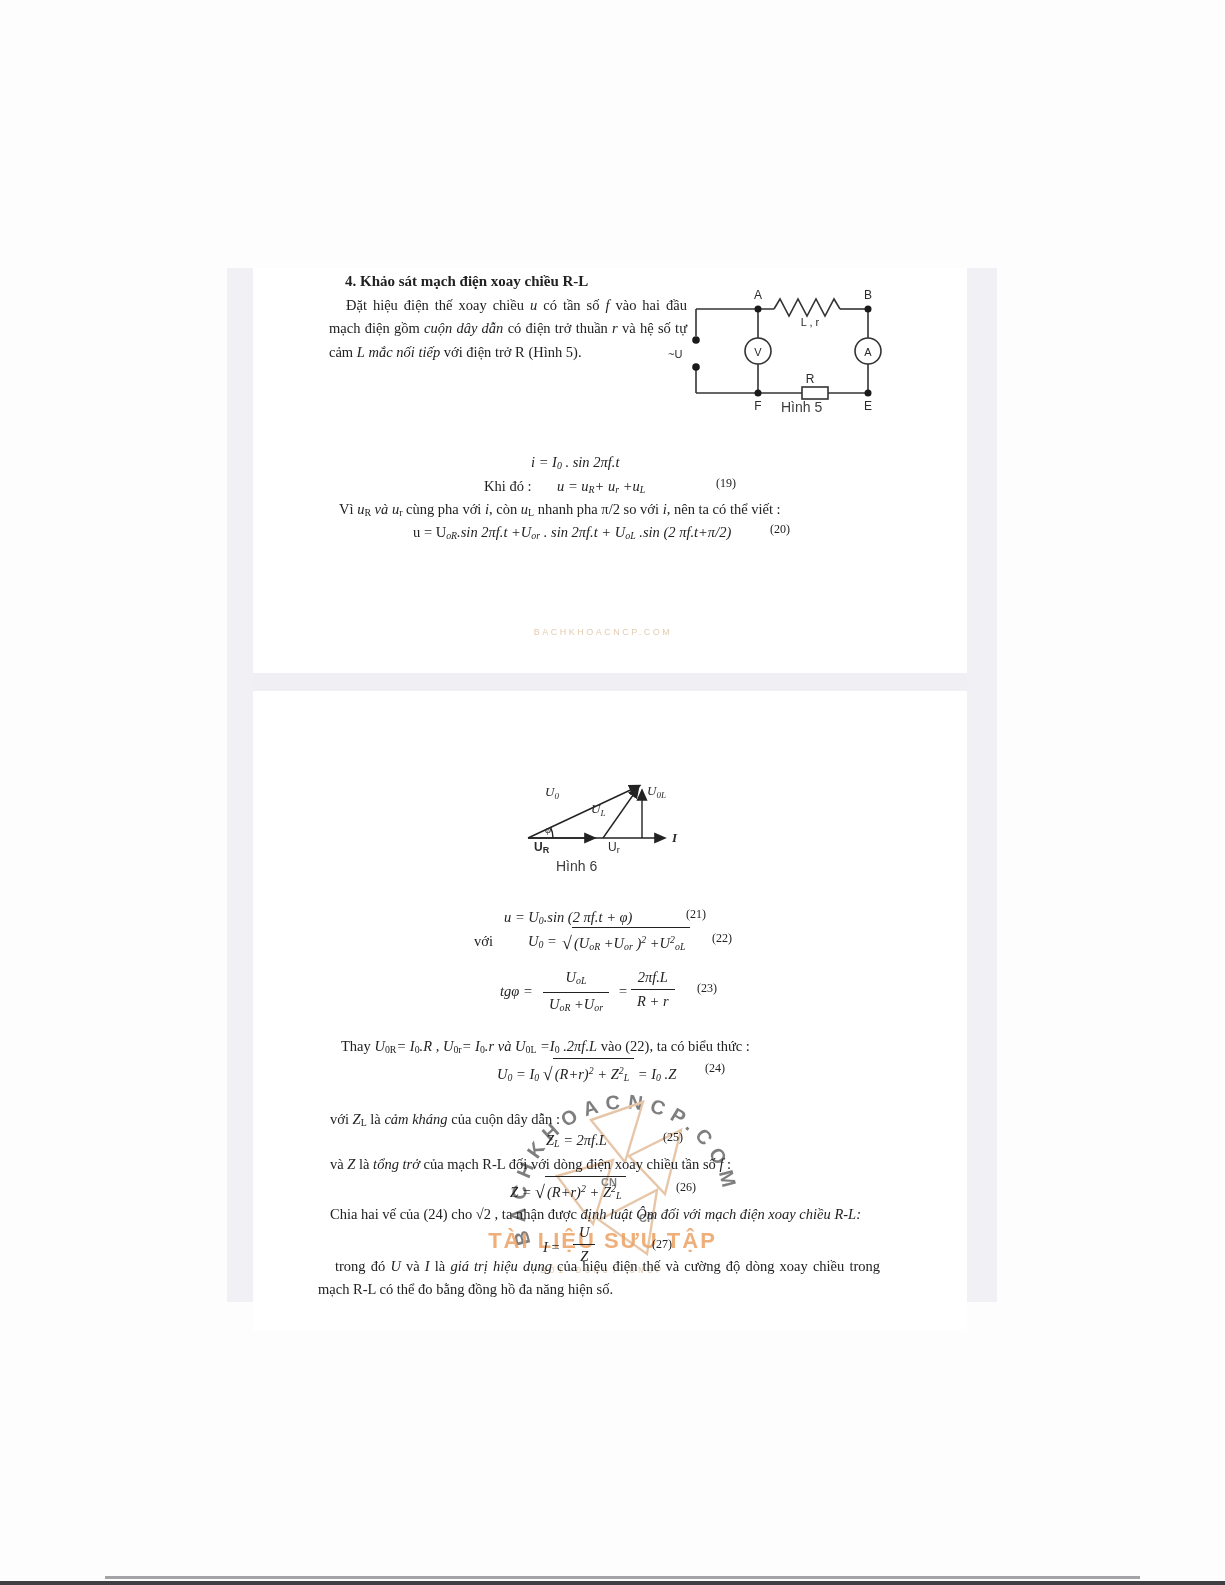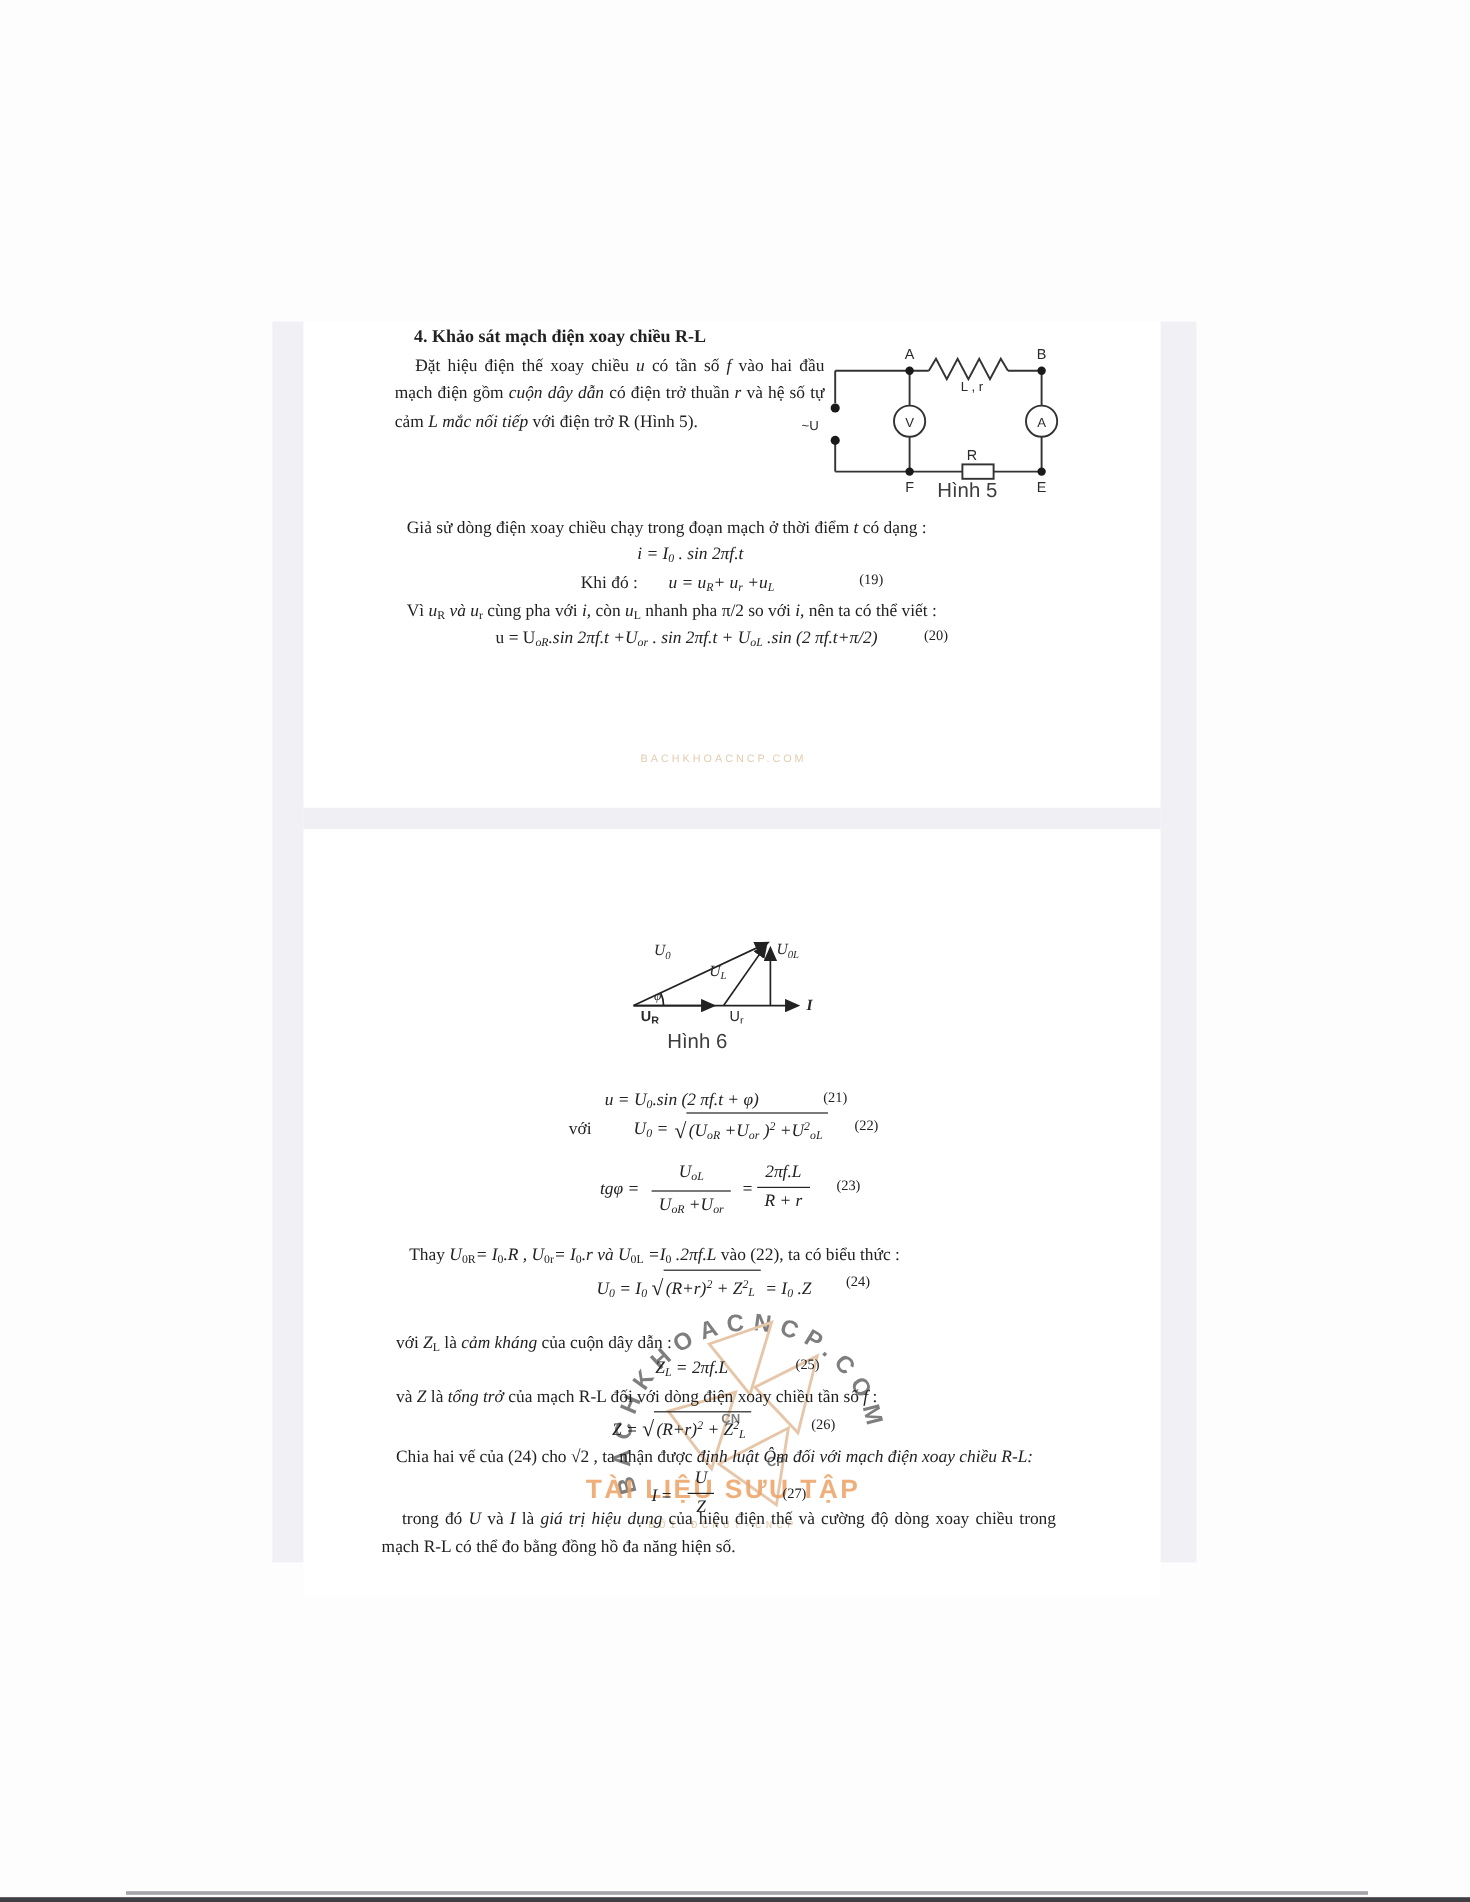--- a/index.html
+++ b/index.html
@@ -7,21 +7,21 @@
          font-family:"Liberation Serif",serif;color:#212121;}
   .ln{position:absolute;white-space:nowrap;font-size:14.5px;line-height:21px;}
   .para{white-space:normal;text-align:justify;}
   .b{font-weight:bold;}
   .i{font-style:italic;}
   .rm{font-style:normal;}
   .sub{font-size:68%;vertical-align:-0.25em;}
   .sup{font-size:68%;vertical-align:0.5em;}
   .eq{font-style:italic;}
   .num{position:absolute;font-size:12px;white-space:nowrap;}
-  .cap{position:absolute;font-family:"Liberation Sans",sans-serif;font-size:17px;color:#3c3c3c;white-space:nowrap;}
+  .cap{position:absolute;font-family:"Liberation Sans",sans-serif;font-size:14px;color:#3c3c3c;white-space:nowrap;}
   .frac{display:inline-block;text-align:center;vertical-align:middle;}
   .frac .fnum{display:block;padding:0 6px 1px;border-bottom:1px solid #222;}
   .frac .fden{display:block;padding:1px 6px 0;}
   .rad{display:inline-block;font-style:normal;font-size:18px;transform:translateY(1px);}
   .bar{display:inline-block;border-top:1.3px solid #222;padding:1px 5px 0 2px;}
   .strip{position:absolute;background:#f1f1f5;}
   .wm-small{position:absolute;font-family:"Liberation Sans",sans-serif;color:#e3ccb1;
             letter-spacing:2.5px;font-size:9px;text-align:center;}
   .wm-big{position:absolute;font-family:"Liberation Sans",sans-serif;font-weight:bold;
           color:#eca265;opacity:.85;font-size:22px;letter-spacing:2px;text-align:center;white-space:nowrap;}
@@ -94,21 +94,20 @@
     <text x="150" y="44" font-size="11" text-anchor="middle">L , r</text>
     <text x="98" y="128" font-size="12" text-anchor="middle">F</text>
     <text x="208" y="128" font-size="12" text-anchor="middle">E</text>
     <text x="150" y="101" font-size="12" text-anchor="middle">R</text>
     <text x="8" y="76" font-size="11">~U</text>
     <text x="98" y="73.5" font-size="11" text-anchor="middle">V</text>
     <text x="208" y="73.5" font-size="11" text-anchor="middle">A</text>
   </svg>
   <div class="cap" style="left:781px;top:399px;">Hình 5</div>
 
-  <div class="ln" style="left:339px;top:430px;"><span>Giả sử dòng điện xoay chiều chạy trong đoạn mạch ở thời điểm </span><span class="i">t</span><span>  có dạng :</span></div>
   <div class="ln eq" style="left:531px;top:452px;"><span>i = I</span><span class="sub">0</span><span> . sin 2πf.t</span></div>
 
   <div class="ln" style="left:484px;top:476px;">Khi đó :</div>
   <div class="ln eq" style="left:557px;top:476px;"><span>u = u</span><span class="sub">R</span><span>+ u</span><span class="sub">r</span><span> +u</span><span class="sub">L</span></div>
   <div class="num" style="left:716px;top:476px;">(19)</div>
 
   <div class="ln" style="left:339px;top:499px;"><span>Vì </span><span class="i">u</span><span class="sub">R</span><span class="i"> và u</span><span class="sub">r</span><span> cùng pha với </span><span class="i">i</span><span>, còn </span><span class="i">u</span><span class="sub">L</span><span> nhanh pha π/2 so với </span><span class="i">i</span><span>, nên ta có thể viết :</span></div>
   <div class="ln eq" style="left:413px;top:522px;"><span class="rm">u = U</span><span class="sub">oR</span><span>.sin 2πf.t +U</span><span class="sub">or</span><span> . sin 2πf.t + U</span><span class="sub">oL</span><span> .sin (2 πf.t+π/2)</span></div>
   <div class="num" style="left:770px;top:522px;">(20)</div>
 

